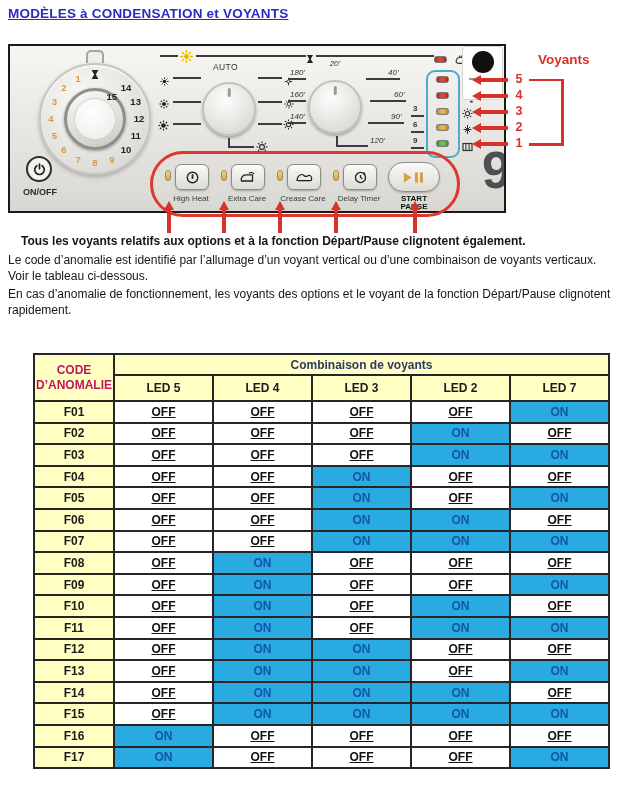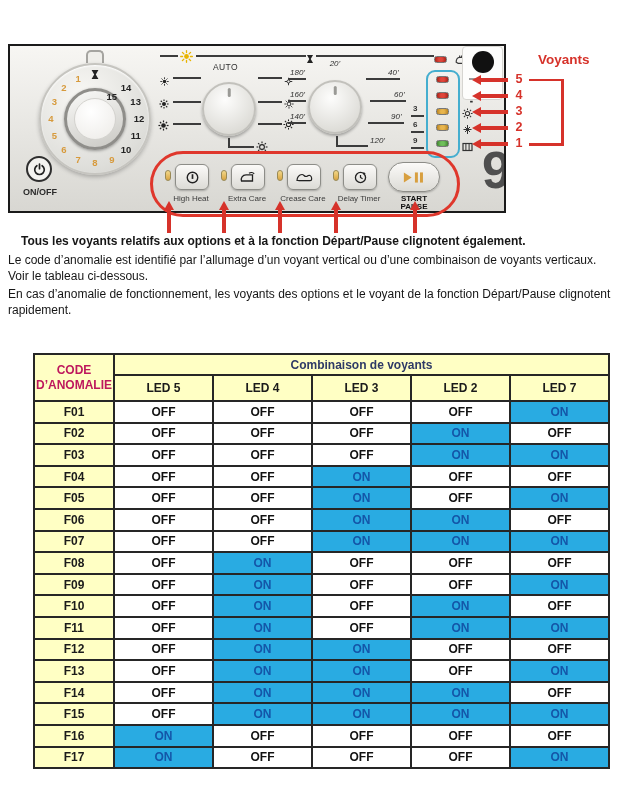--- a/index.html
+++ b/index.html
@@ -102,28 +102,29 @@
   .notes p{margin:0 0 3px 0;}
 
   
   table.fault{position:absolute;left:33px;top:353px;width:577px;border-collapse:collapse;
               table-layout:fixed;font-weight:bold;z-index:2;}
   table.fault th,table.fault td{border:2px solid #262626;text-align:center;padding:0;font-size:12px;}
   th.code-h{background:#FFFFC4;font-size:11.5px;line-height:1.2;color:#be185d;}
   th.combi{background:#FFFFC4;height:21px;font-size:12.5px;color:#2E3A66;}
   th.led-h{background:#FFFFC4;height:26px;color:#1b1b1b;}
   td.code{background:#FFFFC4;height:21.6px;color:#1b1b1b;}
-  td.off{background:#ffffff;color:#111;}
+  td.off{background:#ffffff;color:#111;text-decoration:underline;}
   td.on{background:#29ABE2;color:#1456A8;}
 </style>
 </head>
 <body>
 
 <div class="page">
 
+  <div class="title">MODÈLES à CONDENSATION et VOYANTS</div>
 
   <div class="panel">
 
     <div class="abs dial-notch"></div>
     <div class="abs dial">
       <span class="dial-hg">
         <svg width="9" height="11" viewBox="0 0 10 12">
             <path d="M1.2 1h7.6L5.9 6l2.9 5H1.2l2.9-5z" fill="#232323"></path>
           </svg>
       </span>

